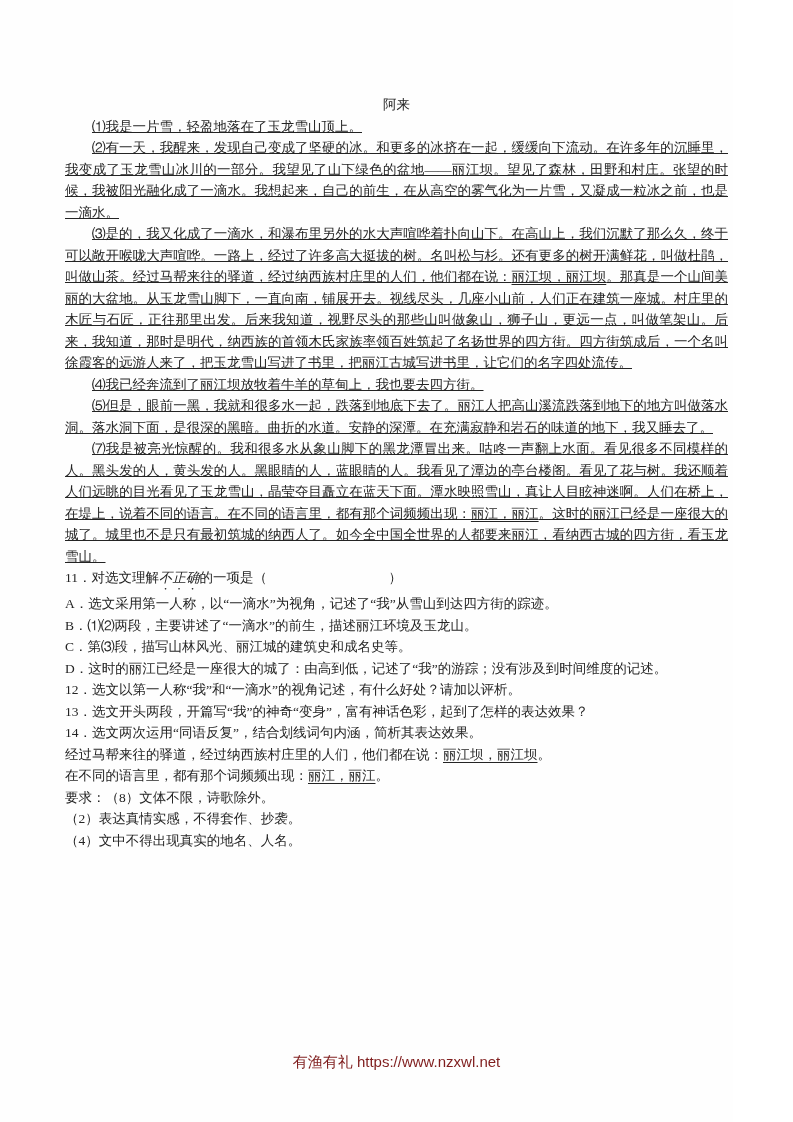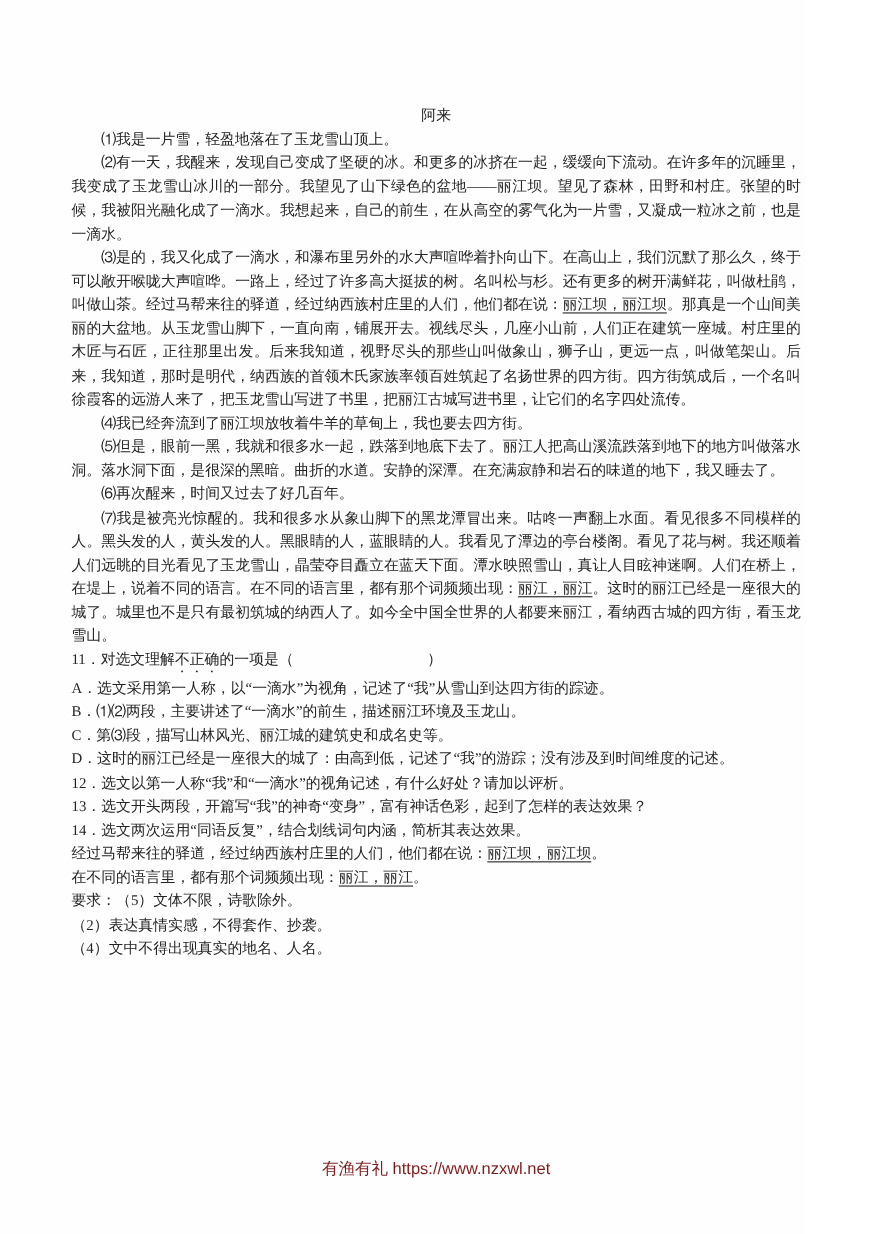--- a/index.html
+++ b/index.html
@@ -19,34 +19,35 @@
   .doc{
     position:absolute;
     left:65px;top:94px;
     width:663px;
     font-size:13.5px;
     line-height:21.5px;
     letter-spacing:0;
   }
   .doc div{margin:0;padding:0;}
   .b-title{text-align:center;}
-  .b-para{text-align:justify;text-indent:2em;}
+  .b-para{text-align:justify;text-indent:2em;text-decoration:underline;}
   .b-line{text-align:justify;}
   .b-heading{font-weight:bold;}
   .b-req{padding-left:0.35em;}
   .u{
     text-decoration:underline;
     text-underline-offset:2.5px;
     text-decoration-thickness:1px;
   }
   .em-dots{
     -webkit-text-emphasis:filled dot #242424;
     text-emphasis:filled dot #242424;
     -webkit-text-emphasis-position:under right;
     text-emphasis-position:under right;
+    font-style:italic;
   }
   .footer{
     position:absolute;
     left:0;top:1053px;
     width:793px;
     text-align:center;
     font-family:"Liberation Sans","DejaVu Sans",sans-serif;
     font-size:15px;
     color:#7f1d1d;
   }
@@ -55,30 +56,29 @@
 <body>
 
 <div class="page">
   <div class="doc">
       <div class="b-title"><span>阿来</span></div>
       <div class="b-para"><span>⑴我是一片雪，轻盈地落在了玉龙雪山顶上。</span></div>
       <div class="b-para"><span>⑵有一天，我醒来，发现自己变成了坚硬的冰。和更多的冰挤在一起，缓缓向下流动。在许多年的沉睡里，我变成了玉龙雪山冰川的一部分。我望见了山下绿色的盆地——丽江坝。望见了森林，田野和村庄。张望的时候，我被阳光融化成了一滴水。我想起来，自己的前生，在从高空的雾气化为一片雪，又凝成一粒冰之前，也是一滴水。</span></div>
       <div class="b-para"><span>⑶是的，我又化成了一滴水，和瀑布里另外的水大声喧哗着扑向山下。在高山上，我们沉默了那么久，终于可以敞开喉咙大声喧哗。一路上，经过了许多高大挺拔的树。名叫松与杉。还有更多的树开满鲜花，叫做杜鹃，叫做山茶。经过马帮来往的驿道，经过纳西族村庄里的人们，他们都在说：</span><span class="u">丽江坝，丽江坝</span><span>。那真是一个山间美丽的大盆地。从玉龙雪山脚下，一直向南，铺展开去。视线尽头，几座小山前，人们正在建筑一座城。村庄里的木匠与石匠，正往那里出发。后来我知道，视野尽头的那些山叫做象山，狮子山，更远一点，叫做笔架山。后来，我知道，那时是明代，纳西族的首领木氏家族率领百姓筑起了名扬世界的四方街。四方街筑成后，一个名叫徐霞客的远游人来了，把玉龙雪山写进了书里，把丽江古城写进书里，让它们的名字四处流传。</span></div>
       <div class="b-para"><span>⑷我已经奔流到了丽江坝放牧着牛羊的草甸上，我也要去四方街。</span></div>
       <div class="b-para"><span>⑸但是，眼前一黑，我就和很多水一起，跌落到地底下去了。丽江人把高山溪流跌落到地下的地方叫做落水洞。落水洞下面，是很深的黑暗。曲折的水道。安静的深潭。在充满寂静和岩石的味道的地下，我又睡去了。</span></div>
-      <div class="b-para"><span>⑹再次醒来，时间又过去了好几百年。</span></div>
       <div class="b-para"><span>⑺我是被亮光惊醒的。我和很多水从象山脚下的黑龙潭冒出来。咕咚一声翻上水面。看见很多不同模样的人。黑头发的人，黄头发的人。黑眼睛的人，蓝眼睛的人。我看见了潭边的亭台楼阁。看见了花与树。我还顺着人们远眺的目光看见了玉龙雪山，晶莹夺目矗立在蓝天下面。潭水映照雪山，真让人目眩神迷啊。人们在桥上，在堤上，说着不同的语言。在不同的语言里，都有那个词频频出现：</span><span class="u">丽江，丽江</span><span>。这时的丽江已经是一座很大的城了。城里也不是只有最初筑城的纳西人了。如今全中国全世界的人都要来丽江，看纳西古城的四方街，看玉龙雪山。</span></div>
       <div class="b-line"><span>11．对选文理解</span><span class="em-dots">不正确</span><span>的一项是（　　　　　　　　　）</span></div>
       <div class="b-line"><span>A．选文采用第一人称，以“一滴水”为视角，记述了“我”从雪山到达四方街的踪迹。</span></div>
       <div class="b-line"><span>B．⑴⑵两段，主要讲述了“一滴水”的前生，描述丽江环境及玉龙山。</span></div>
       <div class="b-line"><span>C．第⑶段，描写山林风光、丽江城的建筑史和成名史等。</span></div>
       <div class="b-line"><span>D．这时的丽江已经是一座很大的城了：由高到低，记述了“我”的游踪；没有涉及到时间维度的记述。</span></div>
       <div class="b-line"><span>12．选文以第一人称“我”和“一滴水”的视角记述，有什么好处？请加以评析。</span></div>
       <div class="b-line"><span>13．选文开头两段，开篇写“我”的神奇“变身”，富有神话色彩，起到了怎样的表达效果？</span></div>
       <div class="b-line"><span>14．选文两次运用“同语反复”，结合划线词句内涵，简析其表达效果。</span></div>
       <div class="b-line"><span>经过马帮来往的驿道，经过纳西族村庄里的人们，他们都在说：</span><span class="u">丽江坝，丽江坝</span><span>。</span></div>
       <div class="b-line"><span>在不同的语言里，都有那个词频频出现：</span><span class="u">丽江，丽江</span><span>。</span></div>
-      <div class="b-line"><span>要求：（5）文体不限，诗歌除外。</span></div>
+      <div class="b-line"><span>要求：（8）文体不限，诗歌除外。</span></div>
       <div class="b-req"><span>（2）表达真情实感，不得套作、抄袭。</span></div>
       <div class="b-req"><span>（4）文中不得出现真实的地名、人名。</span></div>
     </div>
   <div class="footer">有渔有礼 https://www.nzxwl.net</div>
 </div>
 
 </body></html>

